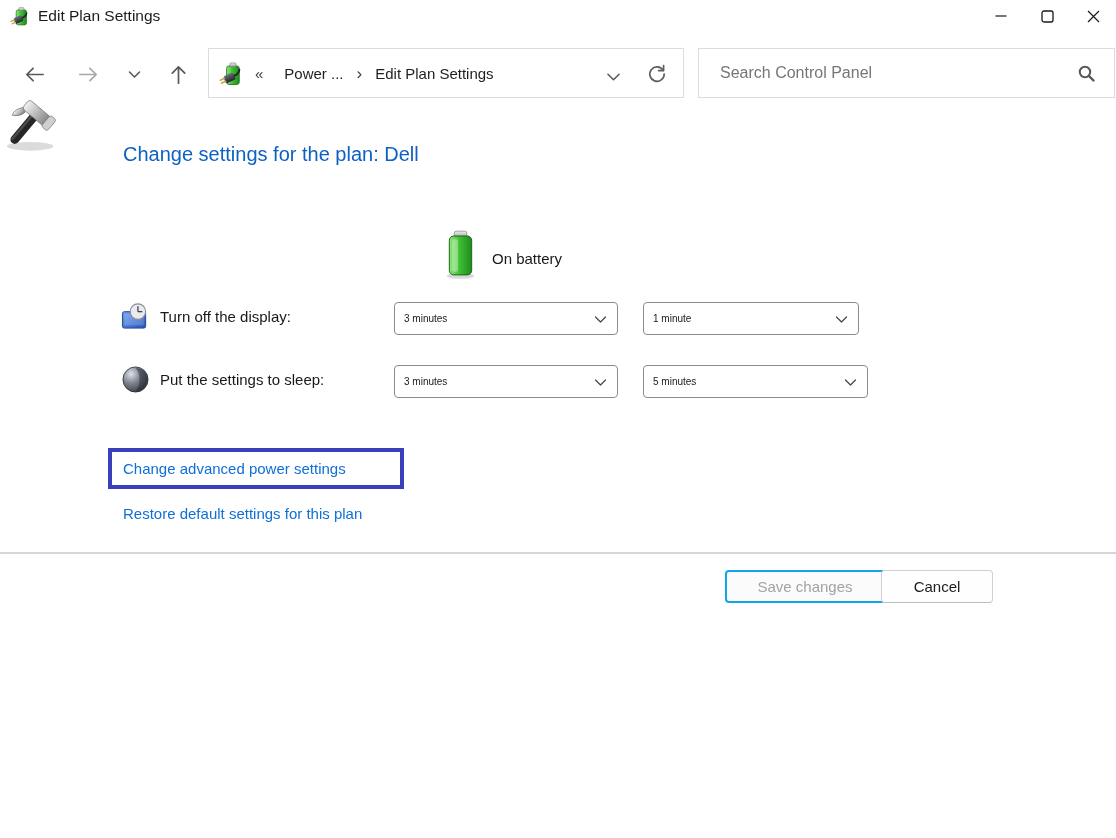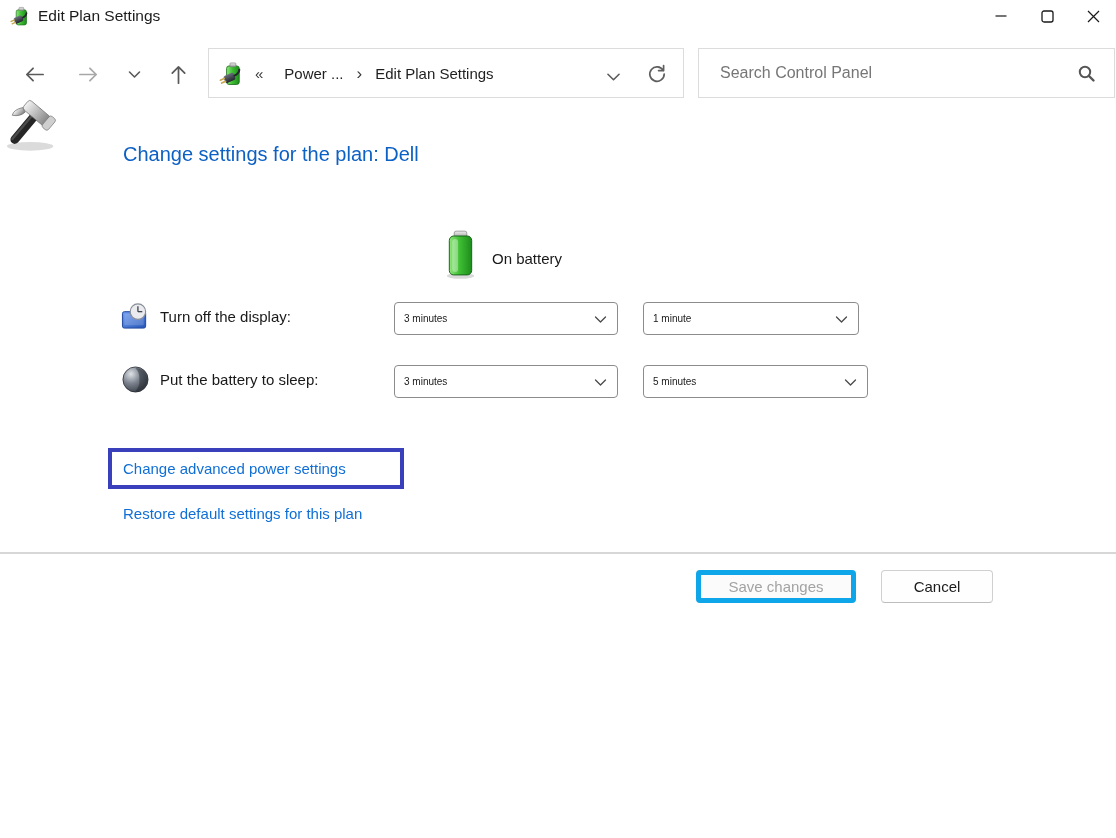--- a/index.html
+++ b/index.html
@@ -64,21 +64,21 @@
   }
   .adv-link-box .link{margin-left:11px;}
   .link{font-size:15px;color:#0f6fd7;cursor:pointer;}
   .restore-link{position:absolute;left:123px;top:505px;}
   .divider{position:absolute;left:0;top:552px;width:100%;border-top:2px solid #d7d7d7;}
   .btn{
     position:absolute;top:570px;height:33px;border-radius:4px;font-size:15px;
     display:flex;align-items:center;justify-content:center;box-sizing:border-box;
     font-family:"Liberation Sans","DejaVu Sans",sans-serif;
   }
-  .btn-save{left:696px;width:160px;background:#fbfbfb;border:5px solid #0ea5e9;color:#a3a3a3;}
+  .btn-save{left:725px;width:160px;background:#fbfbfb;border:2px solid #0ea5e9;color:#a3a3a3;}
   .btn-cancel{left:881px;width:112px;background:#fefefe;border:1px solid #d0d0d0;border-bottom-color:#bdbdbd;color:#1b1b1b;}
 </style>
 </head>
 <body>
 
 <svg width="0" height="0" style="position:absolute">
   <defs>
     <linearGradient id="batGrad" x1="0" y1="0" x2="1" y2="0">
       <stop offset="0" stop-color="#8fe87b"></stop>
         <stop offset="0.45" stop-color="#3fbf34"></stop>
@@ -242,21 +242,21 @@
     <span>1 minute</span>
     <svg class="dd-chevron" width="13" height="9" viewBox="0 0 13 9">
         <path d="M1.5 2 L6.5 7 L11.5 2" fill="none" stroke="#4a4a4a" stroke-width="1.3" stroke-linecap="round" stroke-linejoin="round"></path>
       </svg>
   </div>
 
   <svg class="row-icon" style="top:365px" viewBox="0 0 30 30">
     <circle cx="15" cy="15" r="13" fill="url(#moonGrad)" stroke="#23272e" stroke-width="0.8"></circle>
     <path d="M15 3 a12 12 0 0 1 0 24 a16 16 0 0 0 4 -12 a16 16 0 0 0 -4 -12 Z" fill="#1f242b" opacity="0.45"></path>
   </svg>
-  <div class="row-label" style="top:371px">Put the battery to sleep:</div>
+  <div class="row-label" style="top:371px">Put the settings to sleep:</div>
   <div class="dropdown" style="left:394px;top:365px">
     <span>3 minutes</span>
     <svg class="dd-chevron" width="13" height="9" viewBox="0 0 13 9">
         <path d="M1.5 2 L6.5 7 L11.5 2" fill="none" stroke="#4a4a4a" stroke-width="1.3" stroke-linecap="round" stroke-linejoin="round"></path>
       </svg>
   </div>
   <div class="dropdown" style="left:643px;top:365px;width:225px">
     <span>5 minutes</span>
     <svg class="dd-chevron" width="13" height="9" viewBox="0 0 13 9">
         <path d="M1.5 2 L6.5 7 L11.5 2" fill="none" stroke="#4a4a4a" stroke-width="1.3" stroke-linecap="round" stroke-linejoin="round"></path>

